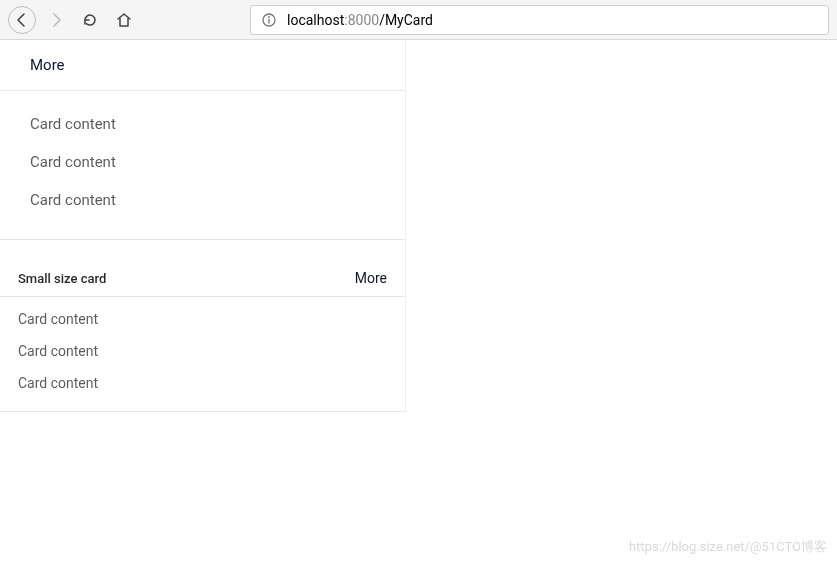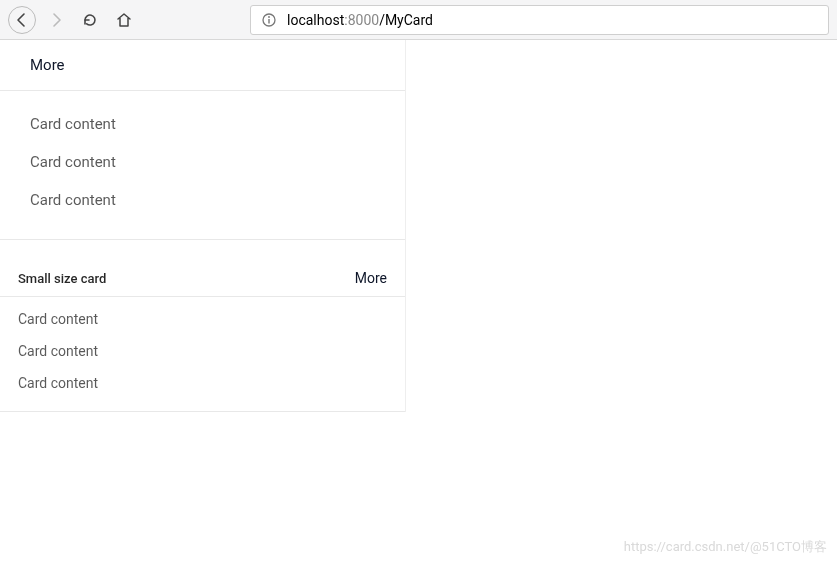--- a/index.html
+++ b/index.html
@@ -195,13 +195,13 @@
       <div class="card-body">
         <p>Card content</p>
         <p>Card content</p>
         <p>Card content</p>
       </div>
     </div>
 
   </div>
 </div>
 
-<div class="watermark">https://card.csdn.net/@51CTO博客</div>
+<div class="watermark">https://blog.size.net/@51CTO博客</div>
 
 </body></html>

